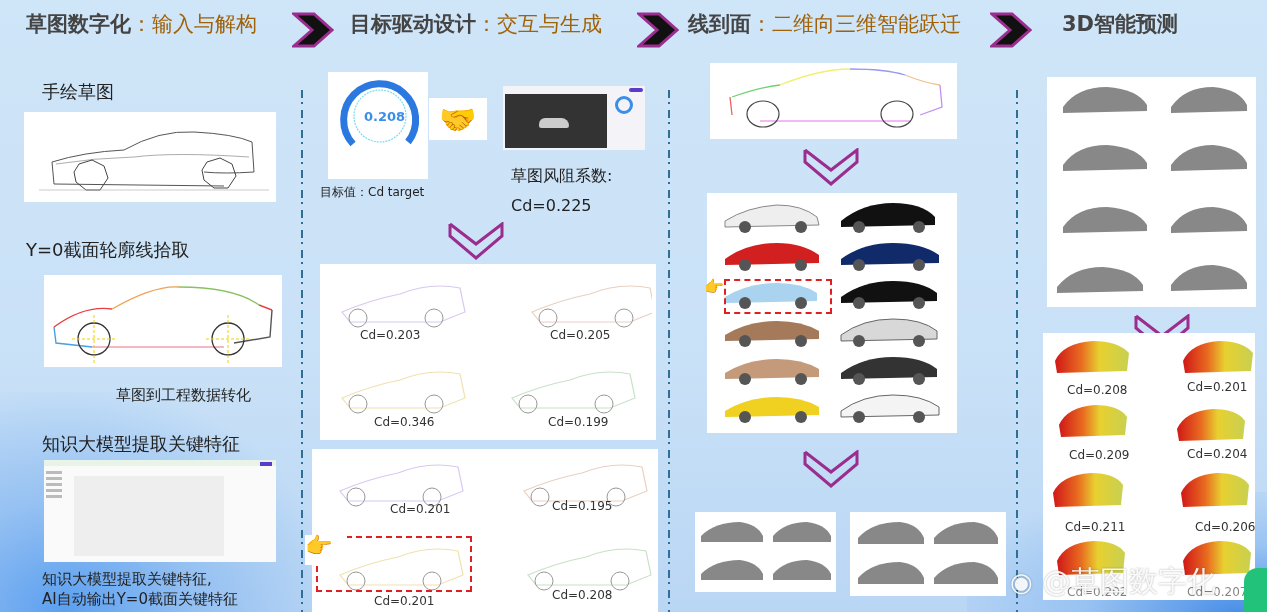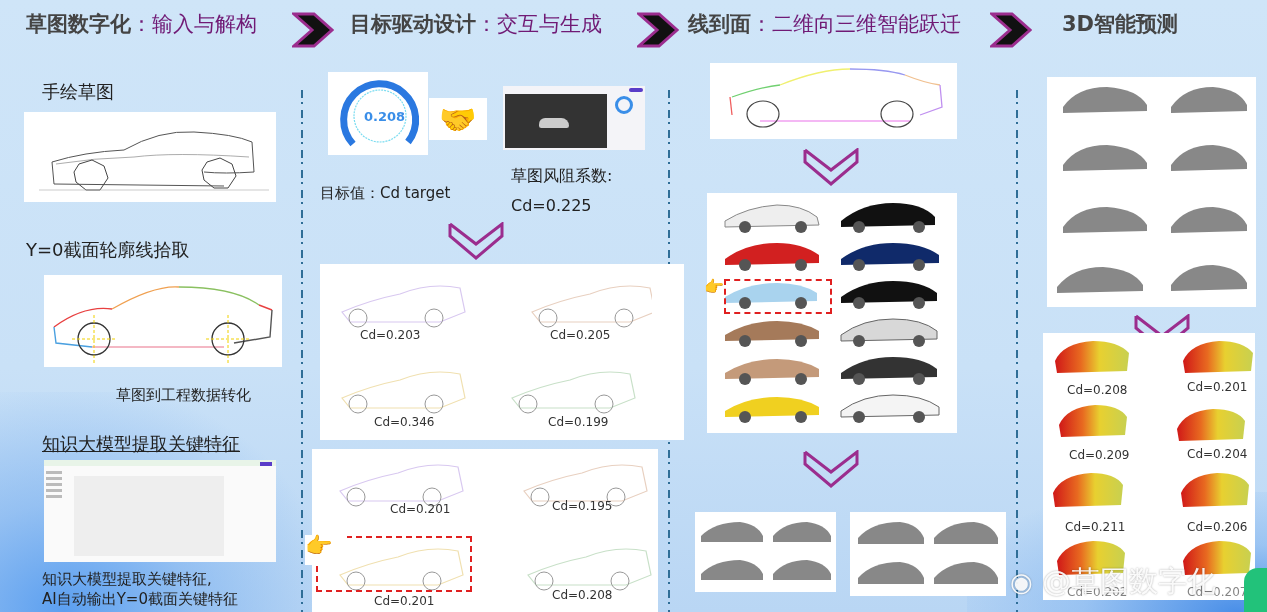--- a/index.html
+++ b/index.html
@@ -12,21 +12,21 @@
   .bg-glow-left {
     position: absolute; left: 0; bottom: 0; width: 320px; height: 220px;
     background: radial-gradient(ellipse at 20% 100%, #5b9ff0 0%, rgba(120,175,240,0.6) 35%, rgba(200,225,248,0) 75%);
   }
   .bg-glow-right {
     position: absolute; right: 0; bottom: 0; width: 300px; height: 120px;
     background: radial-gradient(ellipse at 90% 100%, #4a8fe8 0%, rgba(120,175,240,0.5) 40%, rgba(200,225,248,0) 80%);
   }
   .header-step { position: absolute; top: 10px; font-size: 21px; white-space: nowrap; }
   .header-step b { font-weight: bold; color: #444; }
-  .header-step span.sub { color: #701a75; }
+  .header-step span.sub { color: #a16207; }
   .chevron-right { position: absolute; top: 12px; width: 42px; height: 36px; }
   .divider {
     position: absolute; top: 90px; width: 2px; height: 522px;
     background: repeating-linear-gradient(180deg, #2f6e97 0 8px, transparent 8px 12px, #2f6e97 12px 14px, transparent 14px 20px);
   }
   .label { position: absolute; font-size: 18px; color: #222; white-space: nowrap; }
   .label.small { font-size: 15px; }
   .card { position: absolute; background: #fff; }
   .cd { position: absolute; font-size: 12px; color: #333; white-space: nowrap; }
   .down-chevron { position: absolute; width: 56px; height: 38px; }
@@ -93,60 +93,60 @@
     <path d="M48,72 L180,72" stroke="#f0a0b0" stroke-width="1.4" fill="none"></path>
     <circle cx="50" cy="64" r="16" stroke="#333" stroke-width="1.3" fill="none"></circle>
     <circle cx="184" cy="64" r="16" stroke="#333" stroke-width="1.3" fill="none"></circle>
     <line x1="28" y1="64" x2="72" y2="64" stroke="#f0d000" stroke-dasharray="3,2"></line>
     <line x1="50" y1="40" x2="50" y2="88" stroke="#f0d000" stroke-dasharray="3,2"></line>
     <line x1="162" y1="64" x2="206" y2="64" stroke="#f0d000" stroke-dasharray="3,2"></line>
     <line x1="184" y1="40" x2="184" y2="88" stroke="#f0d000" stroke-dasharray="3,2"></line>
   </svg>
 </div>
 <div class="label small" style="left:116px; top:386px;">草图到工程数据转化</div>
-<div class="label" style="left:42px; top:432px;text-decoration:underline;">知识大模型提取关键特征</div>
+<div class="label" style="left:42px; top:432px;">知识大模型提取关键特征</div>
 <div class="card" style="left:44px; top:460px; width:232px; height:102px; background:#fafafa;">
   <div class="mini-app-bar" style="left:0; top:0; width:232px;"></div>
   <div style="position:absolute; left:2px; top:8px; width:22px; height:90px;">
     <div style="height:3px; width:16px; background:#bbb; margin:3px 0;"></div>
     <div style="height:3px; width:16px; background:#bbb; margin:3px 0;"></div>
     <div style="height:3px; width:16px; background:#bbb; margin:3px 0;"></div>
     <div style="height:3px; width:16px; background:#bbb; margin:3px 0;"></div>
     <div style="height:3px; width:16px; background:#bbb; margin:3px 0;"></div>
   </div>
   <div style="position:absolute; left:30px; top:16px; width:150px; height:80px; background:#eee;"></div>
   <div style="position:absolute; right:4px; top:2px; width:12px; height:4px; background:#5a3cc8;"></div>
 </div>
 <div class="label small" style="left:42px; top:570px;">知识大模型提取关键特征,</div>
 <div class="label small" style="left:42px; top:590px;">AI自动输出Y=0截面关键特征</div>
 
-<div class="card" style="left:328px; top:72px; width:100px; height:83px;">
+<div class="card" style="left:328px; top:72px; width:100px; height:107px;">
   <svg width="100" height="88" viewBox="0 0 100 88">
     <path d="M25,72 A36,36 0 1,1 80,70" fill="none" stroke="#2a78e0" stroke-width="7"></path>
     <circle cx="52" cy="44" r="26" fill="none" stroke="#7adcf0" stroke-width="1.2" stroke-dasharray="2,1"></circle>
   </svg>
   <div class="gauge-num" style="left:36px; top:37px;">0.208</div>
 </div>
 <div class="card" style="left:429px; top:98px; width:58px; height:42px; display:flex; align-items:center; justify-content:center; font-size:30px;">🤝</div>
 <div class="card" style="left:503px; top:86px; width:142px; height:64px; background:#f4f4f8;">
   <div style="position:absolute; left:2px; top:8px; width:102px; height:54px; background:#333;">
     <div style="position:absolute; left:34px; top:24px; width:30px; height:10px; background:#ccc; border-radius:8px 10px 3px 3px;"></div>
   </div>
   <div style="position:absolute; left:112px; top:10px; width:18px; height:18px; border:3px solid #3a8ee8; border-radius:50%;"></div>
   <div style="position:absolute; right:2px; top:2px; width:14px; height:4px; background:#5a3cc8; border-radius:2px;"></div>
 </div>
-<div class="label small" style="left:320px; top:184px; font-size:15px;">目标值：Cd target</div>
+<div class="label small" style="left:320px; top:184px; font-size:12px;">目标值：Cd target</div>
 <div class="label small" style="left:511px; top:166px; font-size:16px;">草图风阻系数:</div>
 <div class="label small" style="left:511px; top:196px; font-size:16px;">Cd=0.225</div>
 
 <svg class="down-chevron" style="left:448px; top:222px;" viewBox="0 0 56 38">
     <polyline points="2,2 28,22 54,2 54,14 28,36 2,14 2,2" fill="none" stroke="#9b2d8e" stroke-width="3"></polyline>
   </svg>
 
-<div class="card" style="left:320px; top:264px; width:364px; height:176px;">
+<div class="card" style="left:320px; top:264px; width:336px; height:176px;">
   <svg width="332" height="176" viewBox="0 0 332 176">
     <g transform="translate(20,18)">
       <path d="M2,30 Q30,18 60,12 Q90,0 120,6 L125,30 L100,40 L10,40 Z" fill="none" stroke="#d8c8f0" stroke-width="1.2"></path>
       <circle cx="18" cy="36" r="9" fill="none" stroke="#999"></circle>
         <circle cx="94" cy="36" r="9" fill="none" stroke="#999"></circle>
     </g>
     <g transform="translate(210,18)">
       <path d="M2,30 Q30,18 60,12 Q90,0 120,6 L125,30 L100,40 L10,40 Z" fill="none" stroke="#e8d0c0" stroke-width="1.2"></path>
       <circle cx="18" cy="36" r="9" fill="none" stroke="#999"></circle>
         <circle cx="94" cy="36" r="9" fill="none" stroke="#999"></circle>
@@ -325,21 +325,21 @@
       <path d="M138,160 Q146,142 174,140 Q198,140 206,152 L204,172 L140,174 Z"></path>
       <path d="M14,228 Q22,210 50,208 Q74,208 82,220 L80,240 L16,242 Z"></path>
       <path d="M140,228 Q148,210 176,208 Q200,208 208,220 L206,240 L142,242 Z"></path>
     </g>
   </svg>
   <div class="cd" style="left:24px; top:50px;">Cd=0.208</div>
   <div class="cd" style="left:144px; top:47px;">Cd=0.201</div>
   <div class="cd" style="left:26px; top:115px;">Cd=0.209</div>
   <div class="cd" style="left:144px; top:114px;">Cd=0.204</div>
   <div class="cd" style="left:22px; top:187px;">Cd=0.211</div>
-  <div class="cd" style="left:144px; top:187px;">Cd=0.206</div>
+  <div class="cd" style="left:152px; top:187px;">Cd=0.206</div>
   <div class="cd" style="left:24px; top:252px; opacity:0.6;">Cd=0.202</div>
   <div class="cd" style="left:144px; top:252px; opacity:0.6;">Cd=0.207</div>
 </div>
 
 <div class="watermark">
   <span style="font-size:26px;">◉</span>
   <span>@草图数字化</span>
 </div>
 <div style="position:absolute; left:1244px; top:568px; width:23px; height:44px; background:#22c27a; border-radius:14px 0 0 0;"></div>
 

